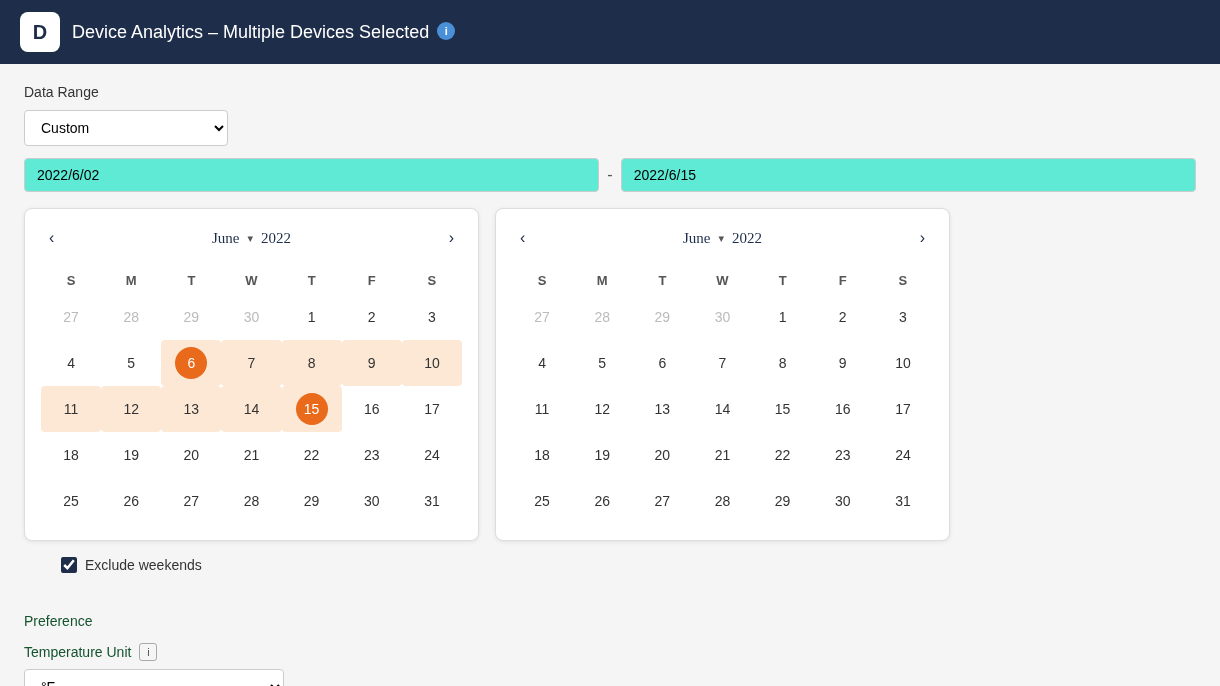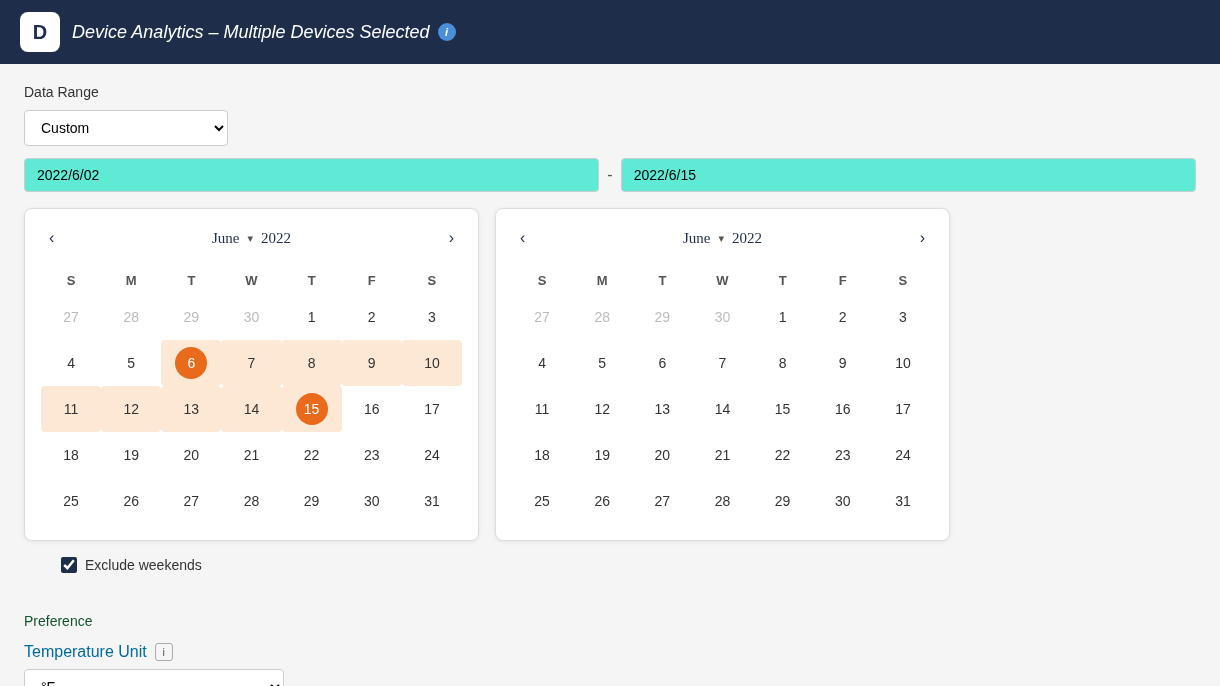--- a/index.html
+++ b/index.html
@@ -16,21 +16,21 @@
       width: 40px; height: 40px;
       background: white;
       border-radius: 8px;
       display: flex; align-items: center; justify-content: center;
       font-weight: bold; font-size: 20px; color: #1e2d4a;
     }
     .header-title {
       color: white;
       font-size: 18px;
       font-weight: 500;
-      display: flex; align-items: center; gap: 8px; font-style: italic;
+      display: flex; align-items: flex-start; gap: 8px;
     }
     .info-icon-header {
       width: 18px; height: 18px;
       background: #4a90d9;
       border-radius: 50%;
       display: inline-flex; align-items: center; justify-content: center;
       color: white; font-size: 11px; font-weight: bold; cursor: pointer;
     }
 
     .main-content {
@@ -182,21 +182,21 @@
       color: #14532d;
       font-weight: 500;
       margin-bottom: 14px;
     }
     .temp-unit-row {
       display: flex;
       align-items: center;
       gap: 8px;
       margin-bottom: 8px;
     }
-    .temp-unit-label { font-size: 16px; color: #0369a1; }
+    .temp-unit-label { font-size: 14px; color: #14532d; }
     .info-icon-small {
       width: 18px; height: 18px;
       border: 1px solid #aaa;
       border-radius: 3px;
       display: inline-flex; align-items: center; justify-content: center;
       font-size: 11px; color: #555; cursor: pointer;
     }
     .temp-unit-select {
       width: 100%;
       padding: 8px 12px;

